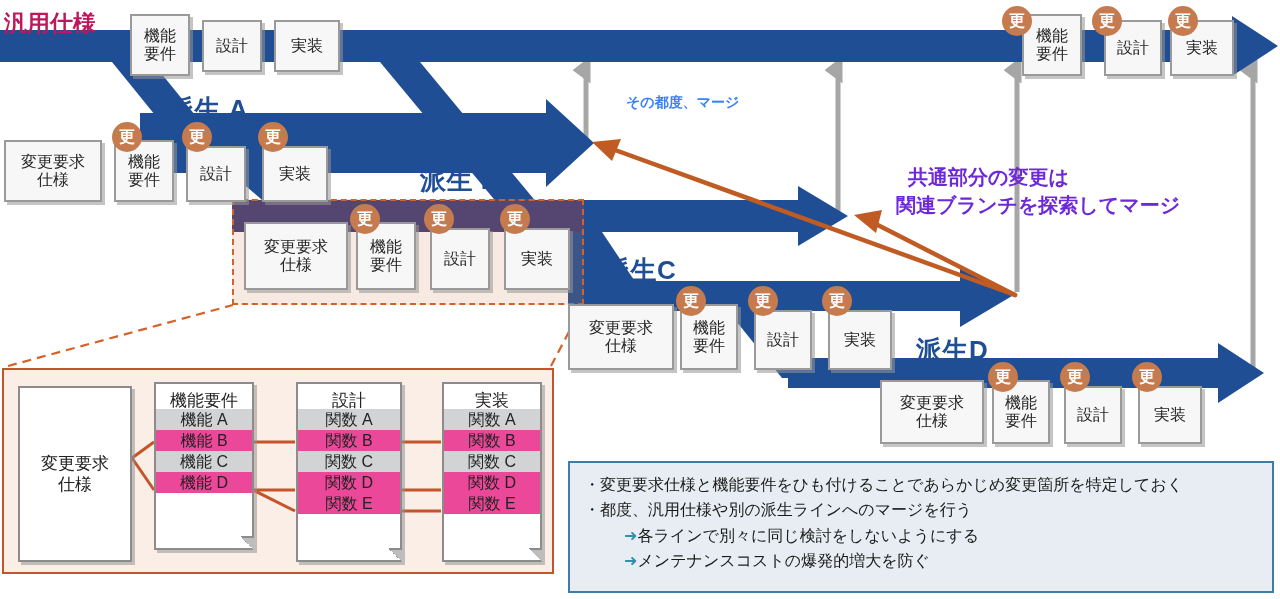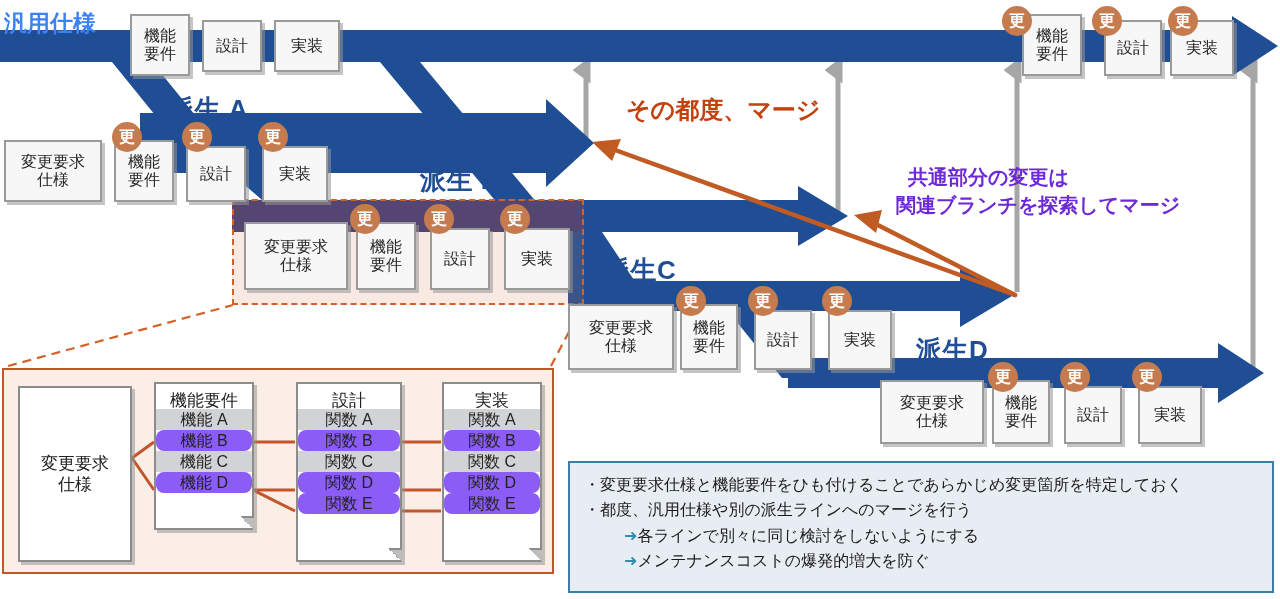--- a/index.html
+++ b/index.html
@@ -1,22 +1,22 @@
 <!DOCTYPE html>
 <html><head>
 <meta charset="utf-8">
 <style>
   html,body{margin:0;padding:0;background:#ffffff;}
   body{font-family:"Liberation Sans","DejaVu Sans",sans-serif;}
   #stage{position:relative;width:1280px;height:599px;overflow:hidden;background:#fff;}
   #svgroot{position:absolute;left:0;top:0;width:1280px;height:599px;}
   .lbl{position:absolute;color:#1F3864;font-weight:bold;white-space:nowrap;}
   .branch-label{font-size:26px;color:#1F4E95;font-weight:bold;letter-spacing:.5px;}
-  .title-label{font-size:23px;color:#3b82f6;font-weight:bold;}
-  .note-gray{position:absolute;font-size:24px;color:#c2410c;white-space:nowrap;font-weight:bold;}
+  .title-label{font-size:23px;color:#be185d;font-weight:bold;}
+  .note-gray{position:absolute;font-size:14px;color:#3b82f6;white-space:nowrap;font-weight:bold;}
   .note-orange{position:absolute;font-size:20px;color:#6d28d9;font-weight:bold;white-space:nowrap;line-height:1.35;}
 
   
   .card{position:absolute;background:#F7F7F7;border:2px solid #9A9A9A;box-sizing:border-box;
         display:flex;align-items:center;justify-content:center;text-align:center;
         font-size:16px;color:#262626;line-height:1.12;white-space:pre-line;
         box-shadow:3px 3px 0 0 rgba(150,150,150,.55);}
 
   
   .badge{position:absolute;width:30px;height:30px;border-radius:50%;
@@ -31,21 +31,21 @@
         border:2px solid #C2552A;background:#FAEEE6;box-sizing:border-box;}
   .dcard{position:absolute;background:#FFFFFF;border:2px solid #8C8C8C;box-sizing:border-box;
         box-shadow:3px 3px 0 0 rgba(150,150,150,.55);}
   .dcard .fold{position:absolute;right:-2px;bottom:-2px;width:14px;height:14px;
         background:linear-gradient(225deg,#8C8C8C 0 50%,transparent 50%);}
   .dcard .fold:after{content:"";position:absolute;right:0;bottom:0;width:12px;height:12px;
         background:linear-gradient(225deg,#BDBDBD 0 50%,transparent 50%);}
   .dhead{text-align:center;font-size:17px;color:#222;padding-top:5px;height:25px;box-sizing:border-box;}
   .drow{height:21px;line-height:21px;text-align:center;font-size:16px;color:#222;}
   .drow.gray{background:#D2D3D5;}
-  .drow.orange{background:#8b5cf6;border-radius:8px;}
+  .drow.orange{background:#ec4899;}
   .dbig{display:flex;align-items:center;justify-content:center;text-align:center;
         font-size:17px;color:#222;line-height:1.25;white-space:pre-line;}
 
   
   #legend{position:absolute;left:568px;top:461px;width:706px;height:132px;
         background:#E7EDF2;border:2px solid #3E7EA6;box-sizing:border-box;padding:9px 12px 0 14px;}
   .lg{font-size:16px;color:#1a1a1a;line-height:1.58;white-space:nowrap;}
   .lg.ind{padding-left:40px;}
   .arrw{color:#2E8FAF;font-weight:bold;}
 </style>
@@ -202,21 +202,21 @@
         <path d="M249 120 L272 120 L291 120"></path>
         <path d="M249 120 L291 141"></path>
         <line x1="397" y1="120" x2="437" y2="120"></line>
         <line x1="397" y1="141" x2="437" y2="141"></line>
       </g>
     </svg>
 
     <div class="dcard dbig" style="left:14px;top:16px;width:114px;height:176px;">変更要求
 仕様</div>
 
-    <div class="dcard" style="left:150px;top:12px;width:100px;height:148px;">
+    <div class="dcard" style="left:150px;top:12px;width:100px;height:168px;">
       <div class="dhead">機能要件</div>
       <div class="drow gray">機能 A</div>
       <div class="drow orange">機能 B</div>
       <div class="drow gray">機能 C</div>
       <div class="drow orange">機能 D</div>
       <span class="fold"></span>
     </div>
 
     <div class="dcard" style="left:292px;top:12px;width:106px;height:180px;">
       <div class="dhead">設計</div>

